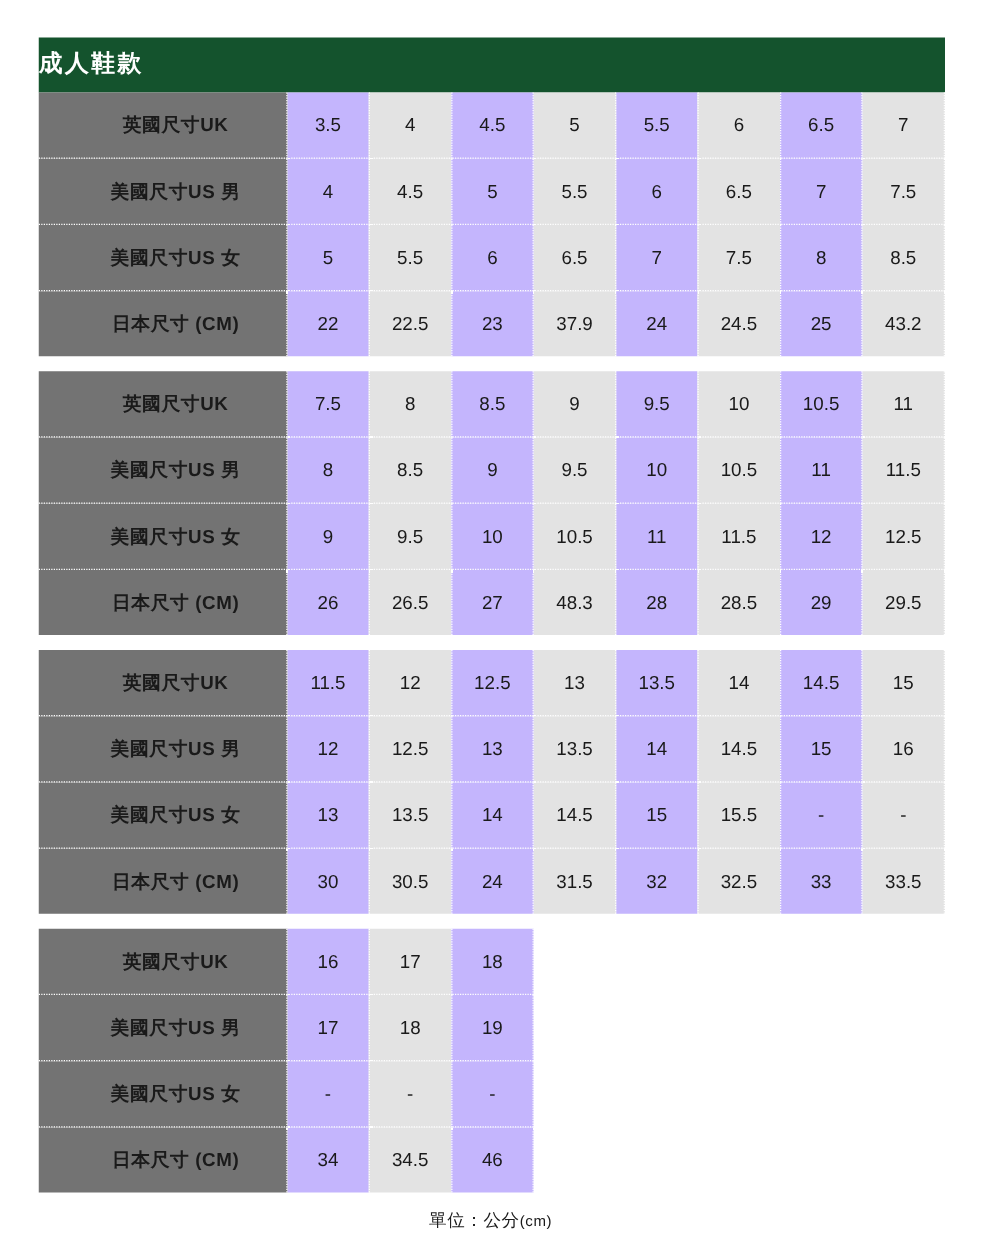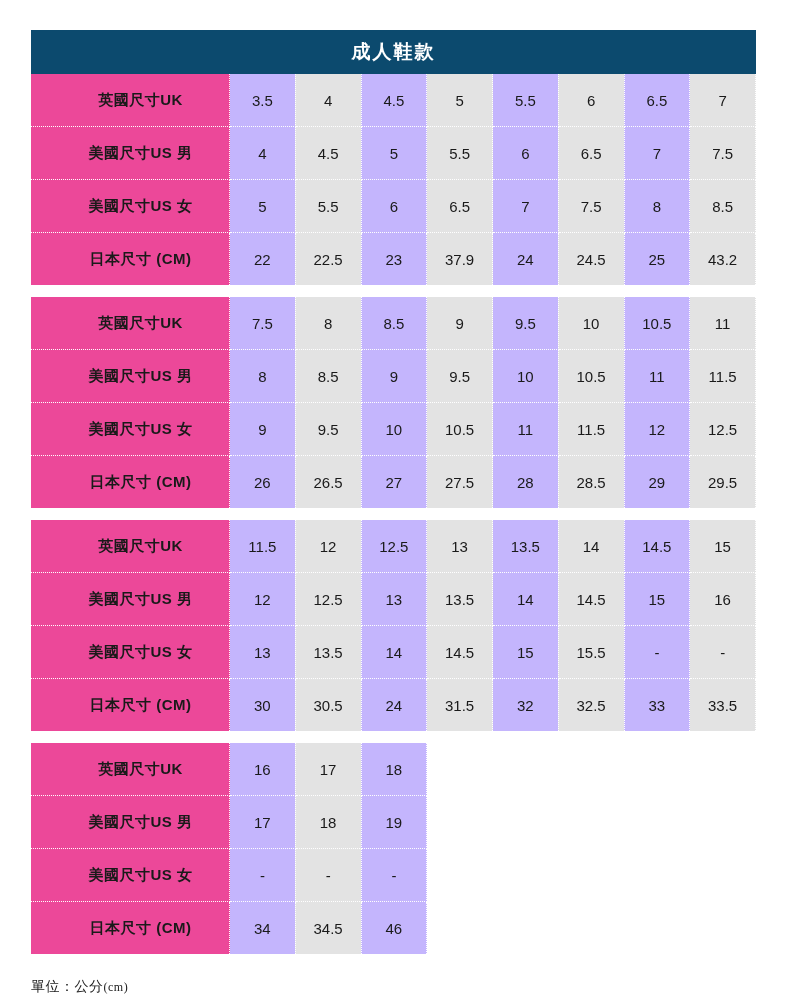--- a/index.html
+++ b/index.html
@@ -17,23 +17,23 @@
   }
   .sheet {
     width: 787px;
     height: 1000px;
     box-sizing: border-box;
     padding: 30px 31px 0 31px;
     display: flex;
     flex-direction: column;
   }
   .title-bar {
-    background: #0c4a6e;
+    background: #14532d;
     color: #ffffff;
-    text-align: center;
+    text-align: left;
     font-size: 19px;
     font-weight: bold;
     letter-spacing: 2px;
     height: 44px;
     line-height: 44px;
   }
   table.size-table {
     width: 100%;
     border-collapse: collapse;
     table-layout: fixed;
@@ -44,21 +44,21 @@
     font-size: 15px;
     vertical-align: middle;
     border-bottom: 1px dotted #ffffff;
     border-right: 1px dotted #ffffff;
   }
   table.size-table tr:last-child td {
     border-bottom: none;
   }
   td.label {
     width: 175px;
-    background: #ec4899;
+    background: #737373;
     color: #1a1a1a;
     text-align: left;
     padding-left: 22px;
     font-size: 15px;
     font-weight: bold;
     letter-spacing: 0.5px;
     border-right: 1px dotted #ffffff;
   }
   td.val-light {
     background: #c4b5fd;
@@ -68,26 +68,25 @@
   }
   td.val-empty {
     background: #ffffff;
     border-right-color: #ffffff;
     border-bottom-color: #ffffff;
   }
   .block-gap {
     height: 12px;
   }
   .unit-note {
-    margin-top: 24px;
-    text-align: left;
+    margin-top: 14px;
+    text-align: center;
     font-size: 14px;
     padding-right: 2px;
     letter-spacing: 0.5px;
-    font-family: Liberation Serif, serif;
   }
   .unit-note .small {
     font-size: 12px;
   }
 </style>
 </head>
 <body>
 
 <div class="sheet">
 
@@ -176,21 +175,21 @@
             <td class="val-light">11</td>
             <td class="val-dark">11.5</td>
             <td class="val-light">12</td>
             <td class="val-dark">12.5</td>
           </tr>
           <tr>
             <td class="label">日本尺寸 (CM)</td>
             <td class="val-light">26</td>
             <td class="val-dark">26.5</td>
             <td class="val-light">27</td>
-            <td class="val-dark">27.5</td>
+            <td class="val-dark">48.3</td>
             <td class="val-light">28</td>
             <td class="val-dark">28.5</td>
             <td class="val-light">29</td>
             <td class="val-dark">29.5</td>
           </tr>
         </tbody>
       </table>
       <div class="block-gap"></div>
       <table class="size-table">
         <tbody>

